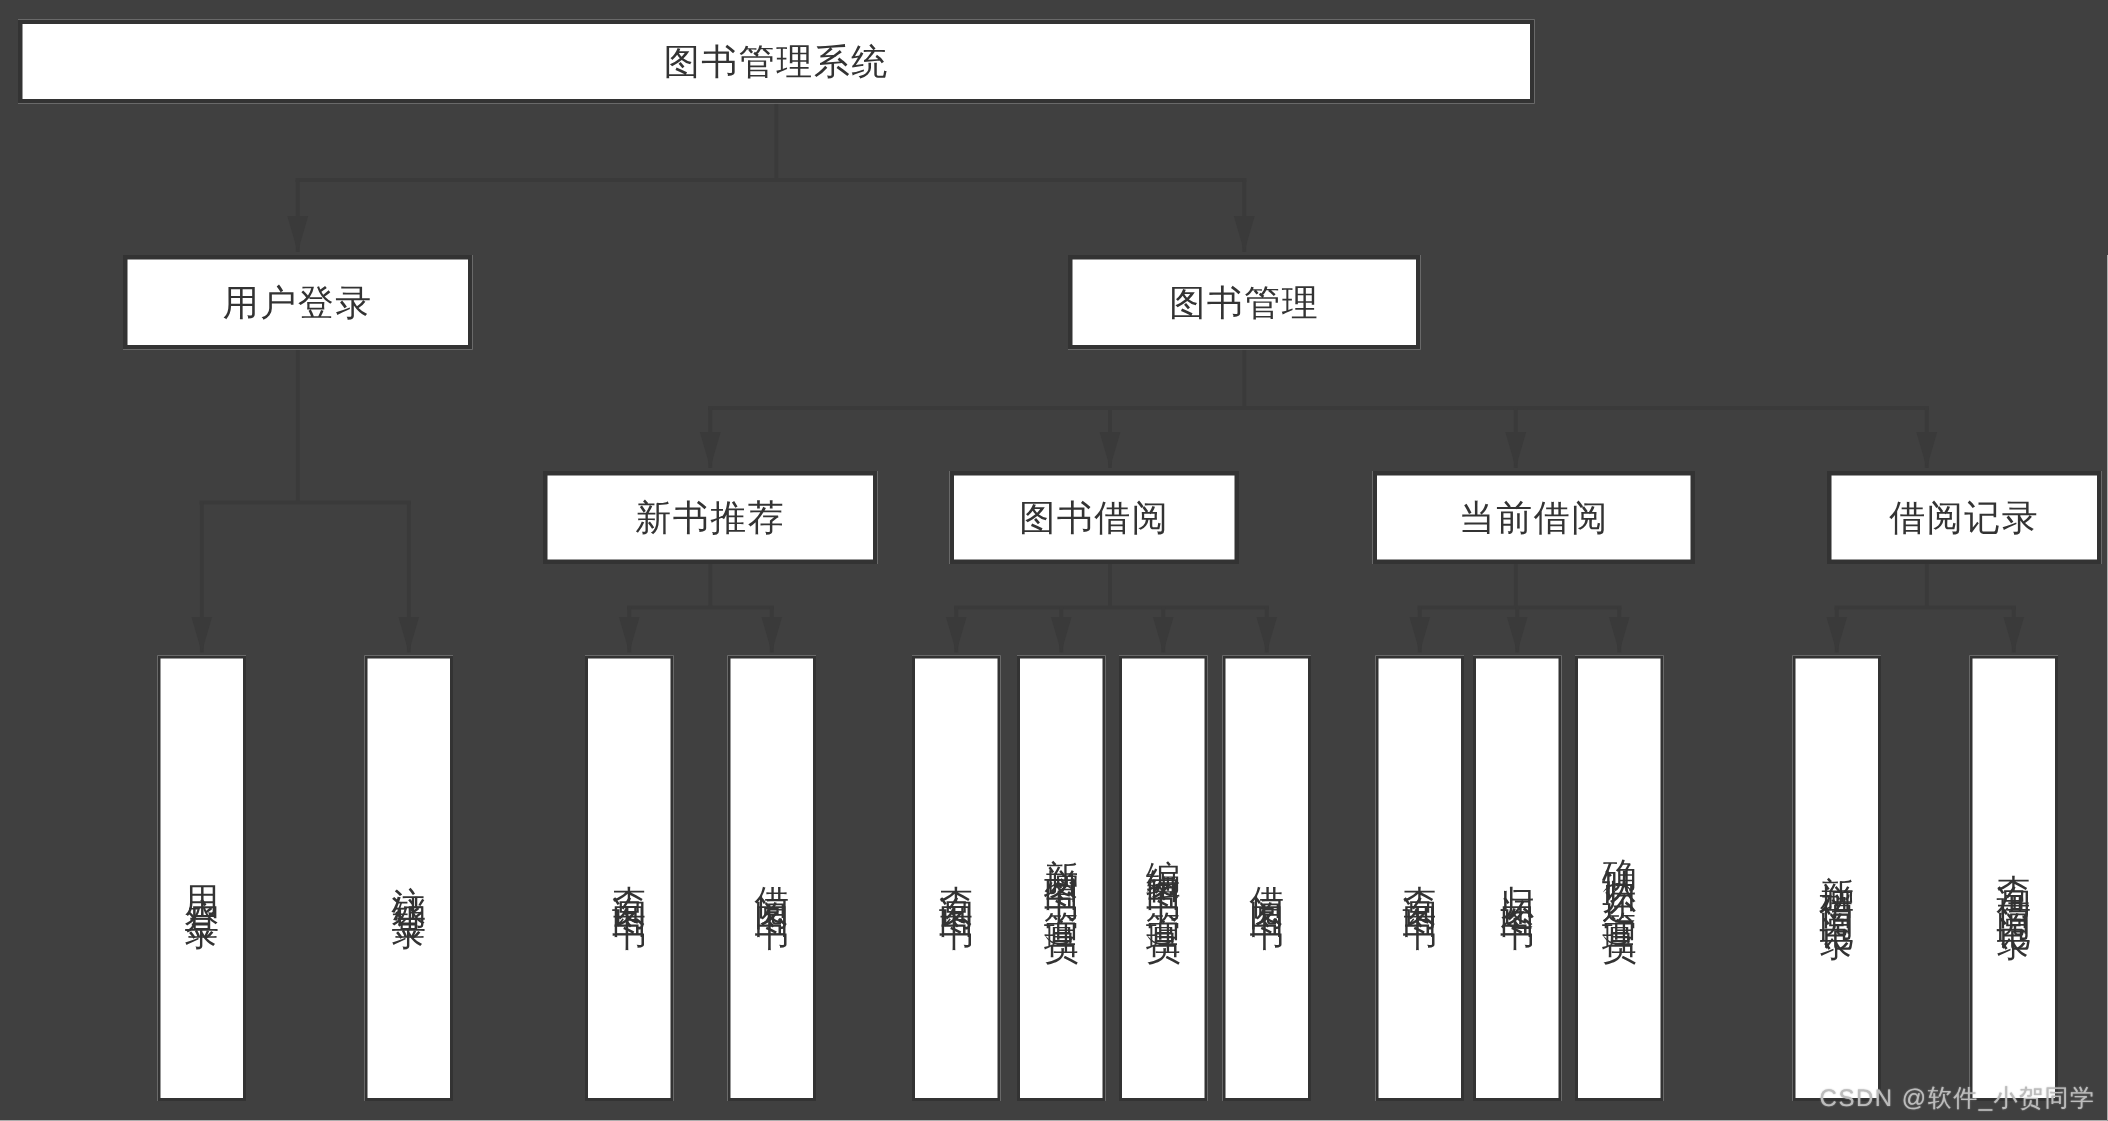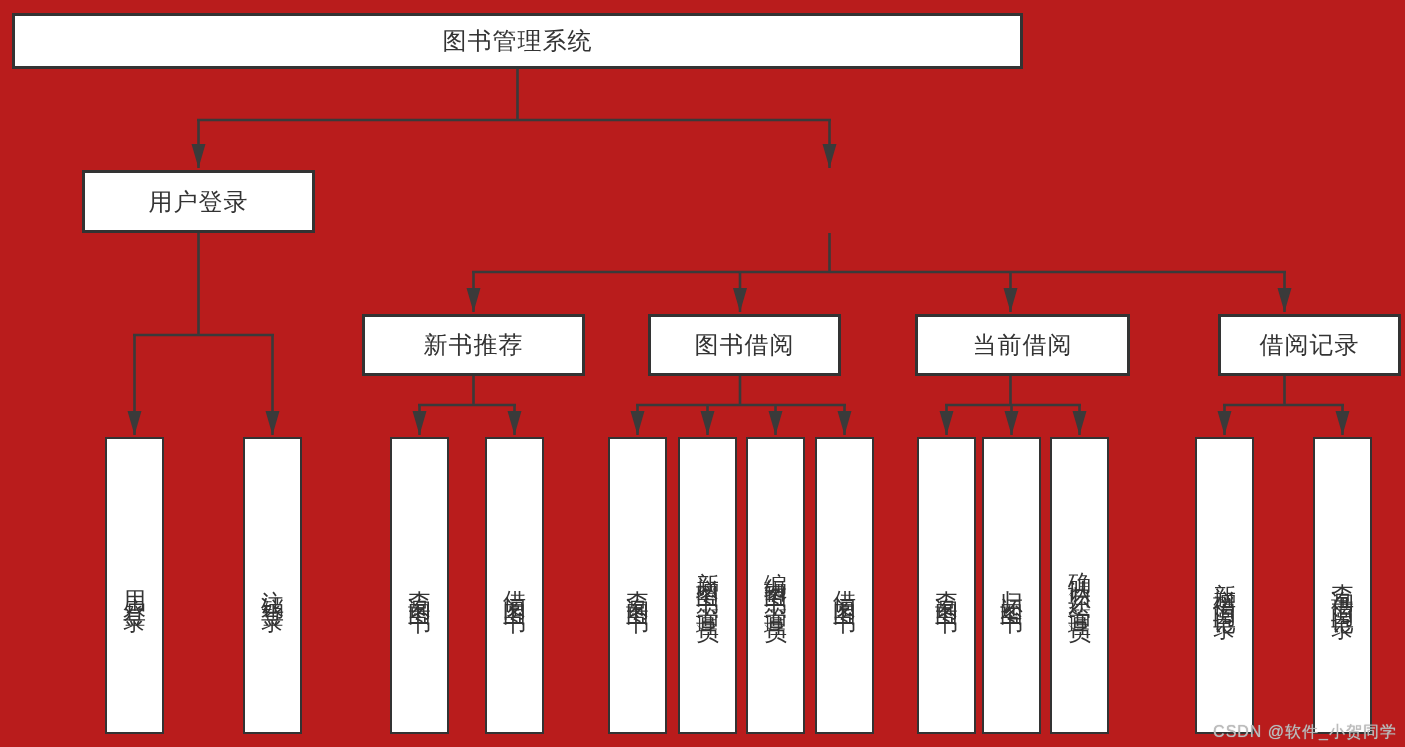--- a/index.html
+++ b/index.html
@@ -1,19 +1,19 @@
 <!DOCTYPE html>
 <html><head>
 <meta charset="utf-8">
 <style>
   html,body{margin:0;padding:0;background:#fff;}
   #canvas{
     position:relative;
     width:1405px;height:747px;
-    background:#b91c1c;
+    background:#404040;
     font-family:"Liberation Sans","DejaVu Sans",sans-serif;
     overflow:hidden;
   }
   #wires{position:absolute;left:0;top:0;z-index:1;}
   .box{
     position:absolute;
     box-sizing:border-box;
     border:3px solid #333;
     background:#fff;
     display:flex;
@@ -23,21 +23,21 @@
     font-size:24px;
     letter-spacing:1px;
     z-index:2;
     white-space:nowrap;
   }
   .root{left:12px;top:13px;width:1011px;height:56px;}
   .l2a{left:82px;top:170px;width:233px;height:63px;}
   .l2b{left:712px;top:170px;width:235px;height:63px;}
   .l3{top:314px;height:62px;}
   .l3a{left:362px;width:223px;}
-  .l3b{left:648px;width:193px;}
+  .l3b{left:633px;width:193px;}
   .l3c{left:903px;width:215px;margin-left:12px;}
   .l3d{left:1172px;width:183px;margin-left:46px;}
   .leaf{
     top:437px;height:297px;width:59px;
     border-width:2.5px;
     writing-mode:vertical-rl;
     text-orientation:mixed;
     font-size:23px;
     letter-spacing:7px;
     line-height:1;
@@ -102,20 +102,21 @@
 
       <path d="M1284.5,376 V406 M1223,405 H1344"></path>
       <line x1="1224.5" y1="405" x2="1224.5" y2="435" marker-end="url(#arw)"></line>
       <line x1="1342.5" y1="405" x2="1342.5" y2="435" marker-end="url(#arw)"></line>
     </g>
   </svg>
 
   <div class="box root">图书管理系统</div>
 
   <div class="box l2a">用户登录</div>
+  <div class="box l2b">图书管理</div>
 
   <div class="box l3 l3a">新书推荐</div>
   <div class="box l3 l3b">图书借阅</div>
   <div class="box l3 l3c">当前借阅</div>
   <div class="box l3 l3d">借阅记录</div>
 
   <div class="box leaf lfA1">用户登录</div>
   <div class="box leaf lfA2">注销登录</div>
 
   <div class="box leaf lfB1">查询图书</div>

